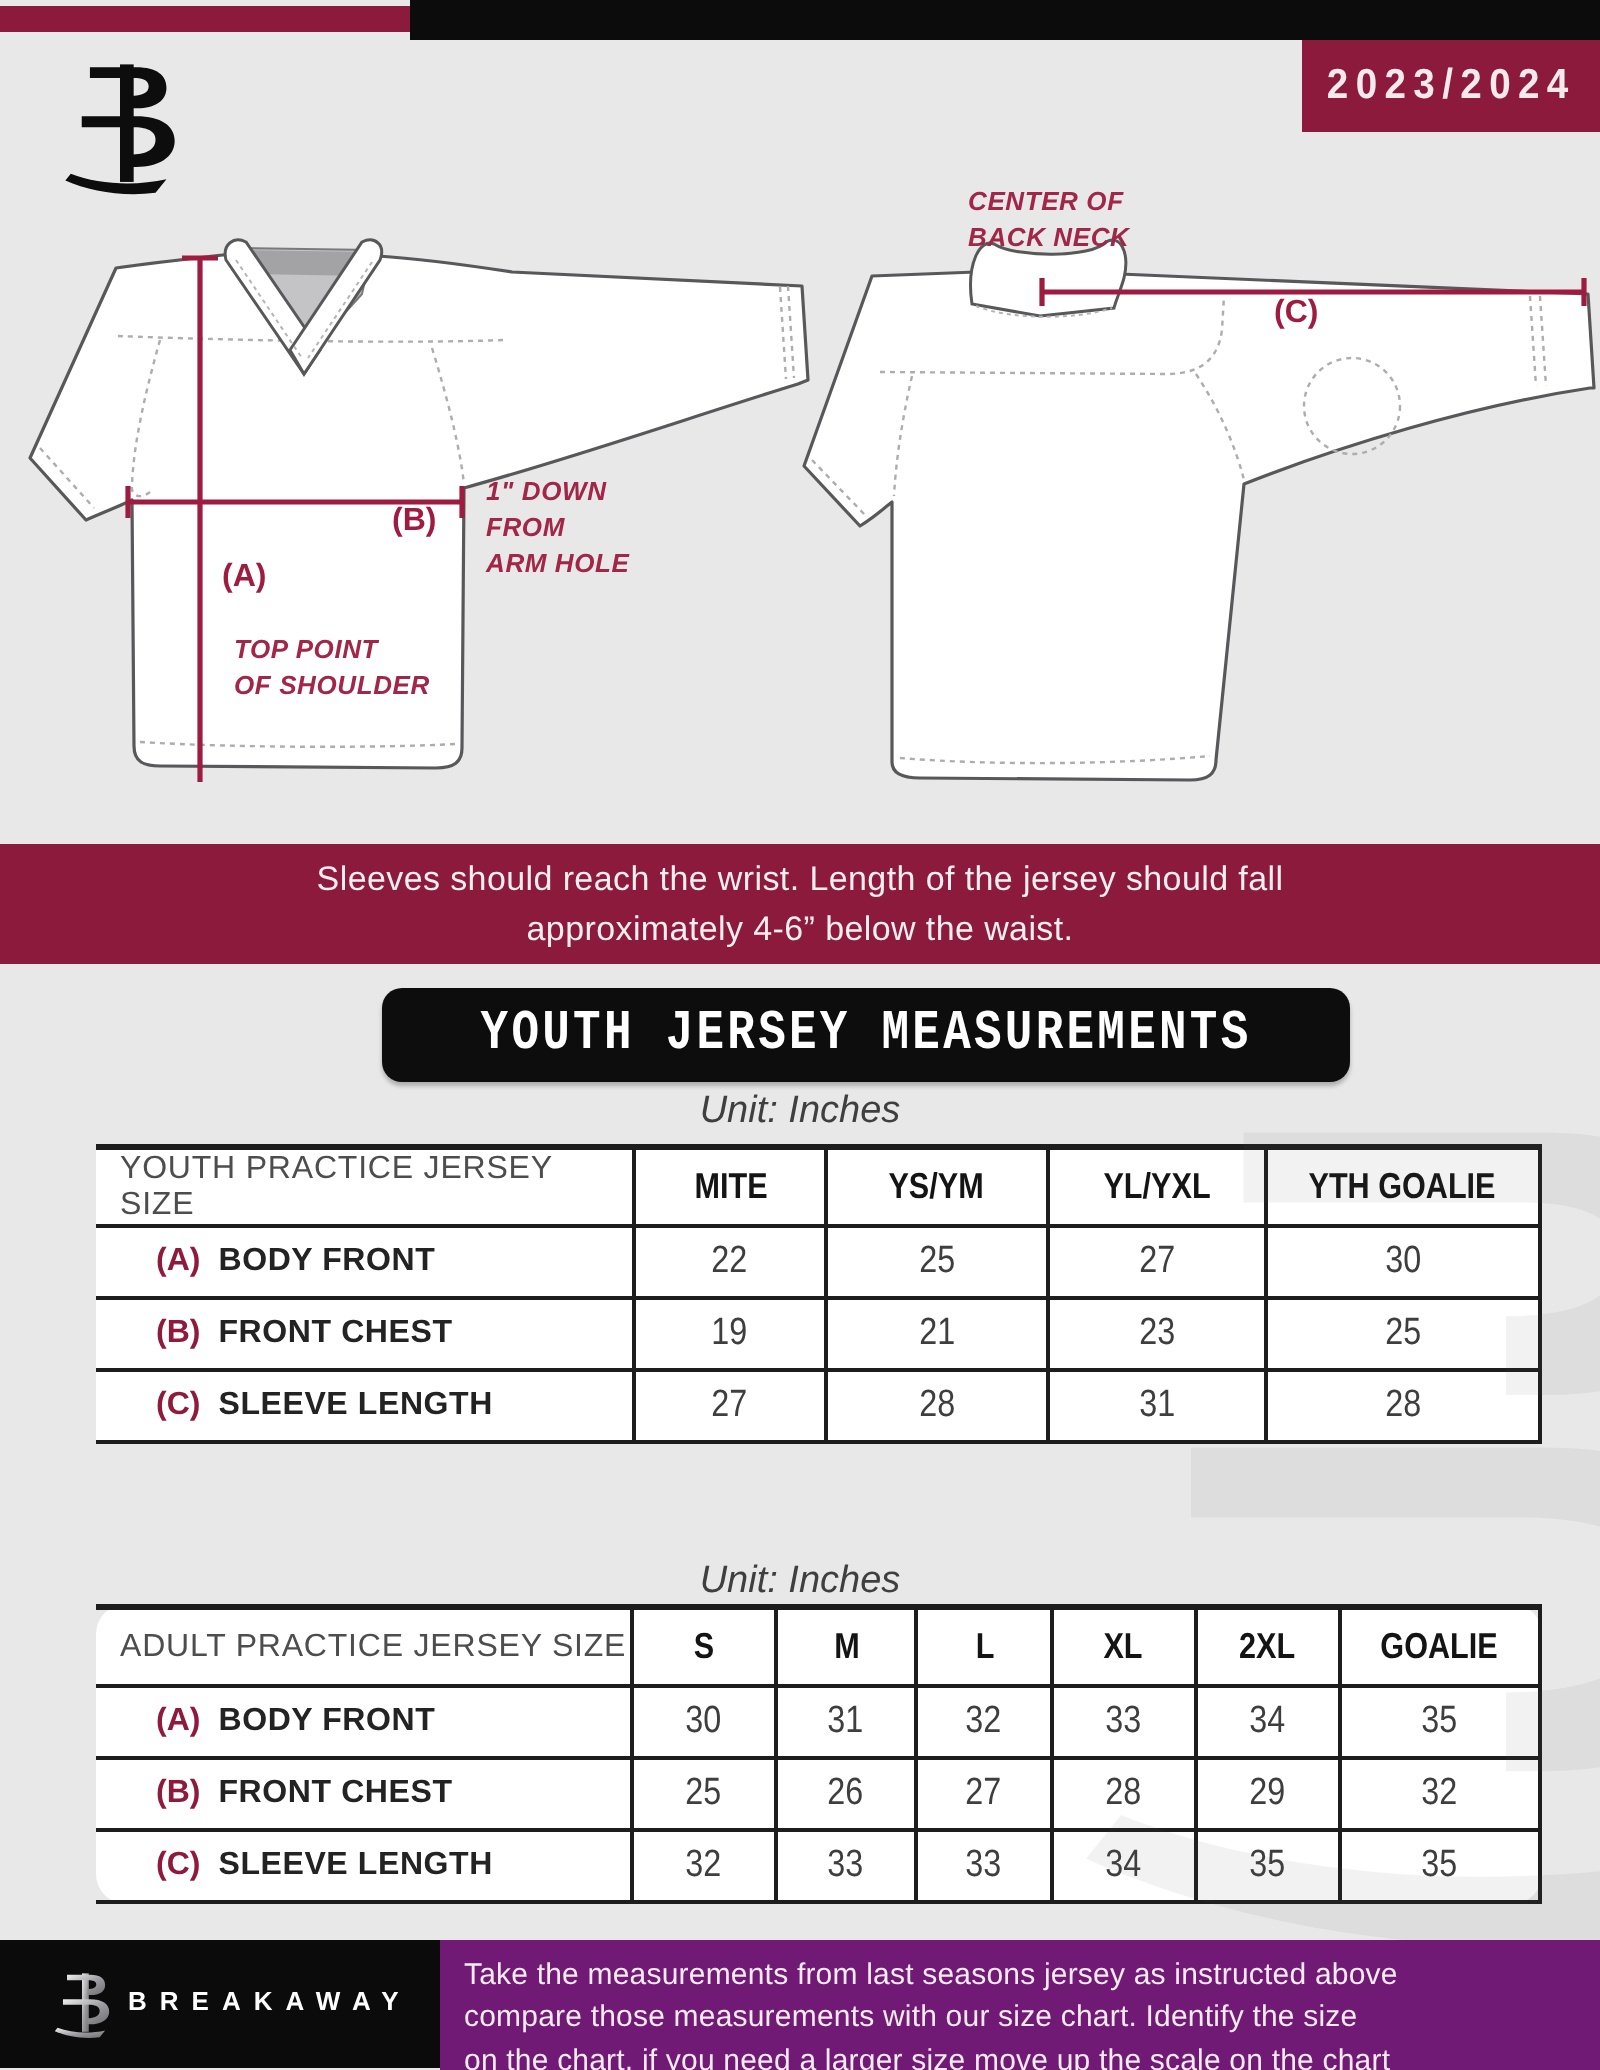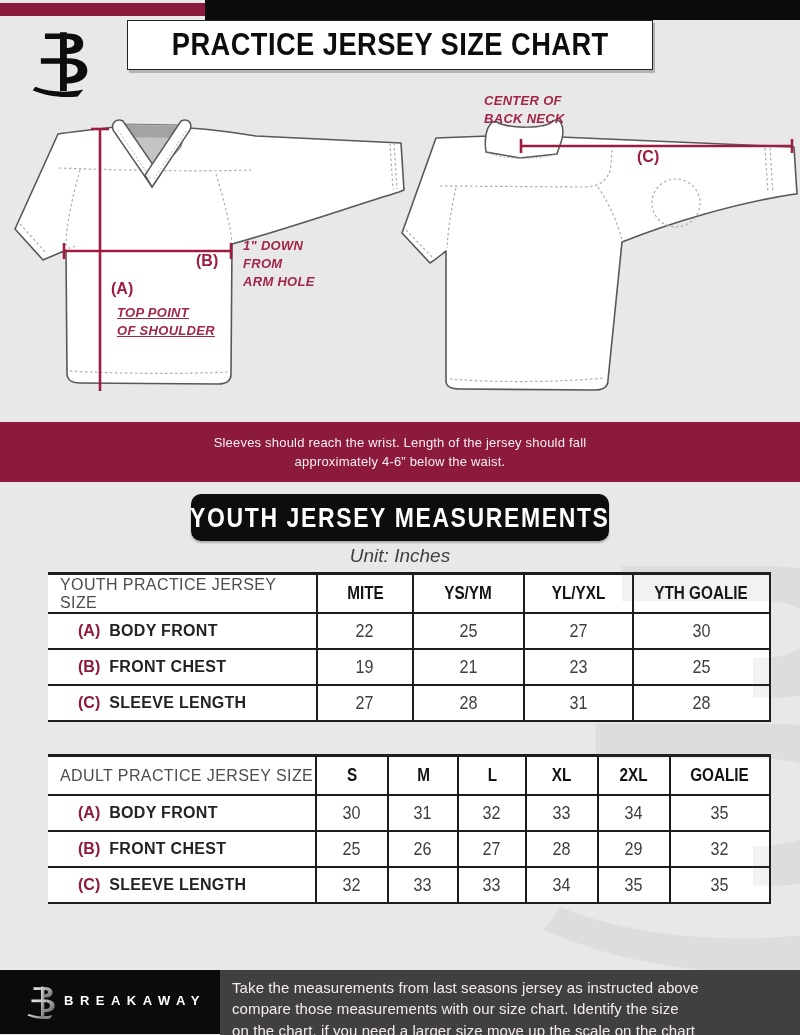--- a/index.html
+++ b/index.html
@@ -24,25 +24,25 @@
               display:inline-block;transform:scaleX(.92);}
 
   
   .anno-key{color:#9e1c40;font-weight:800;font-size:16px;}
   .anno-note{color:#a12647;font-style:italic;font-weight:600;font-size:13px;
              line-height:1.38;letter-spacing:.3px;}
 
   
   .notice{left:0;right:0;top:422px;height:60px;background:#8c1a3c;color:#f6eef1;
           display:flex;align-items:center;justify-content:center;text-align:center;
-          font-size:13px;line-height:1.5;letter-spacing:.2px;}
-
-  
-  .banner{left:191px;top:0;width:418px;height:47px;background:#0d0d0d;border-radius:10px;
-          display:flex;align-items:center;justify-content:center;box-shadow:0 2px 2px rgba(0,0,0,.25);}
+          font-size:17px;line-height:1.5;letter-spacing:.2px;}
+
+  
+  .banner{left:191px;top:0;width:484px;height:47px;background:#0d0d0d;border-radius:10px;
+          display:flex;align-items:center;justify-content:center;box-shadow:0 2px 2px rgba(0,0,0,.25);font-family:Liberation Mono, monospace;}
   .banner .t{color:#fff;font-size:28px;font-weight:800;letter-spacing:2px;
              display:inline-block;transform:scaleX(.82);white-space:nowrap;}
   .unit{left:0;right:0;text-align:center;font-style:italic;font-size:19px;color:#3f3f3f;}
 
   
   table.size{border-collapse:collapse;table-layout:fixed;width:722px;background:#fff;}
   table.size th,table.size td{padding:0;border-bottom:2px solid #1d1d1d;}
   table.size tr.head th{border-top:3px solid #1d1d1d;height:37px;margin-top:24px;}
   table.size td{height:34px;margin-left:24px;}
   table.size .vcol{border-left:2px solid #1d1d1d;text-align:center;}
@@ -53,21 +53,21 @@
   .rowlabel{text-align:left;padding-left:30px !important;font-size:16px;color:#232323;}
   .rowlabel .key{color:#8e1a3c;font-weight:800;margin-right:9px;}
   .rowlabel .rlbl{font-weight:600;letter-spacing:.3px;}
   .val{font-size:19px;color:#3e3e3e;}
 
   
   .watermark{left:498px;top:505px;width:440px;height:525px;z-index:6;pointer-events:none;opacity:.07;}
 
   
   .footer-black{left:0;top:970px;width:220px;height:64px;background:#0b0b0b;z-index:10;}
-  .footer-maroon{left:220px;right:0;top:970px;height:65px;background:#404040;z-index:10;
+  .footer-maroon{left:220px;right:0;top:970px;height:65px;background:#701a75;z-index:10;
                  color:#f5ebee;font-size:15px;line-height:1.42;padding:7px 6px 0 12px;
                  box-sizing:border-box;letter-spacing:.1px;}
   .brand{position:absolute;left:64px;top:23px;color:#fff;font-weight:700;font-size:13px;
          letter-spacing:6.5px;}
 </style>
 </head>
 <body>
 
 <div class="page">
 
@@ -76,22 +76,22 @@
 
   <svg class="abs logo" viewBox="0 0 100 120">
     <g fill="#0d0d0d">
       <rect x="50" y="12" width="10" height="86"></rect>
       <path d="M28,14 L62,14 C77,14 84,20 84,29 C84,39 75,44 63,44 L58,44 L58,35 C66,35 71,33 71,28 C71,23 65,22 60,22 L28,22 Z"></path>
       <path d="M22,50 L62,50 C80,50 90,57 90,68 C90,80 78,87 62,87 L58,87 L58,78 C68,78 76,75 76,67 C76,60 68,58 60,58 L22,58 Z"></path>
       <path d="M14,92 C34,100 62,101 84,96 L76,106 C52,109 28,105 10,97 Z"></path>
     </g>
   </svg>
 
-  <div class="abs titlebox">
-    <span class="t">PRACTICE JERSEY SIZE CHART</span>
+  <div class="abs yearbox">
+    <span class="t">2023/2024</span>
   </div>
 
   <svg class="abs" style="left:0;top:90px;width:800px;height:335px;" viewBox="0 0 800 335">
 
     <g stroke="#58585a" stroke-width="1.6" fill="#ffffff" stroke-linejoin="round">
       <path d="M116,37 C98,39 72,42 58,44 L15,139 L43,170 C52,166 60,163 66,160
                L67,283 C67,291 72,293 80,293 L218,294 C227,294 231,291 231,284
                L232,154 C290,138 350,117 399,102 L404,100 L401,53 L256,46
                C230,42 205,39 189,38 L116,37 Z"></path>
     </g>
@@ -147,21 +147,21 @@
         <path d="M521,49 L521,63"></path>
         <path d="M792,49 L792,63"></path>
     </g>
   </svg>
 
   <div class="abs anno-key" style="left:196px;top:252px;">(B)</div>
   <div class="abs anno-note pre" style="left:243px;top:237px;">1" DOWN
 FROM
 ARM HOLE</div>
   <div class="abs anno-key" style="left:111px;top:280px;">(A)</div>
-  <div class="abs anno-note pre" style="left:117px;top:304px;text-decoration:underline;">TOP POINT
+  <div class="abs anno-note pre" style="left:117px;top:316px;">TOP POINT
 OF SHOULDER</div>
   <div class="abs anno-note pre" style="left:484px;top:92px;">CENTER OF
 BACK NECK</div>
   <div class="abs anno-key" style="left:637px;top:148px;">(C)</div>
 
   <div class="abs notice">
     <span class="pre">Sleeves should reach the wrist. Length of the jersey should fall
 approximately 4-6” below the waist.</span>
   </div>
 
@@ -205,21 +205,21 @@
       <td class="vcol val"><span class="cond">27</span></td>
       <td class="vcol val"><span class="cond">28</span></td>
       <td class="vcol val"><span class="cond">31</span></td>
       <td class="vcol val last"><span class="cond">28</span></td>
     </tr>
   </tbody>
     </table>
 
   <div class="abs unit" style="top:780px;">Unit: Inches</div>
 
-  <table class="size abs" style="left:48px;top:754px;">
+  <table class="size abs" style="left:48px;top:802px;border-radius:15px;">
     <colgroup>
         <col style="width:268px">
         <col style="width:72px">
         <col style="width:70px">
         <col style="width:68px">
         <col style="width:72px">
         <col style="width:72px">
         <col style="width:100px">
       </colgroup>
     <tbody>

